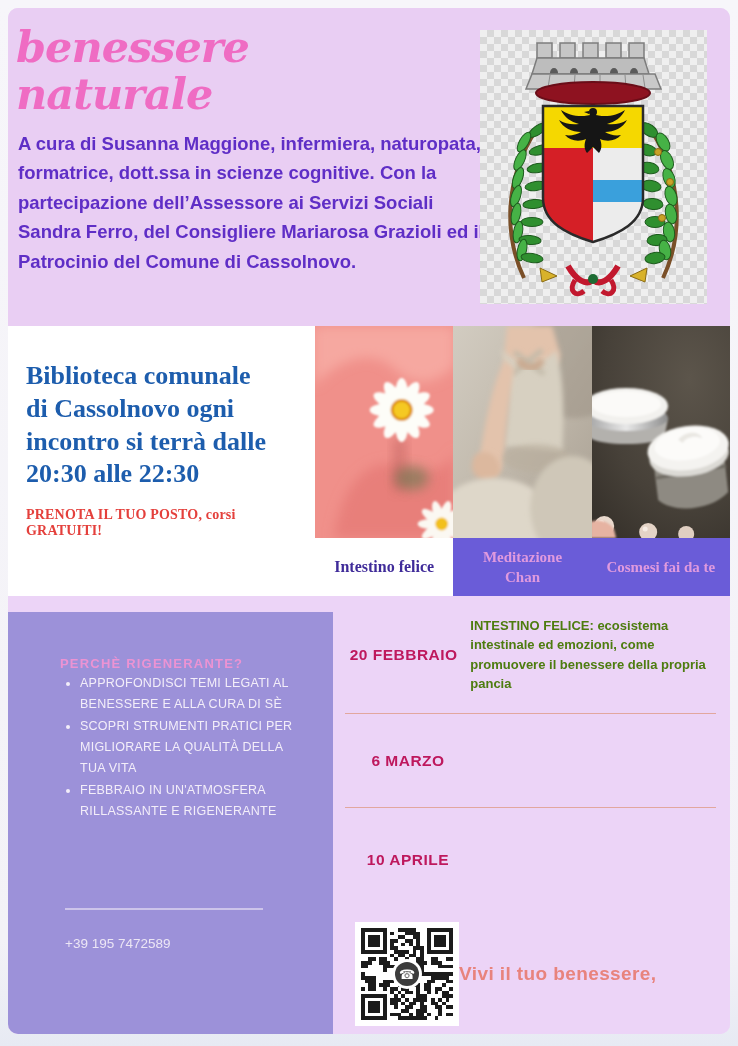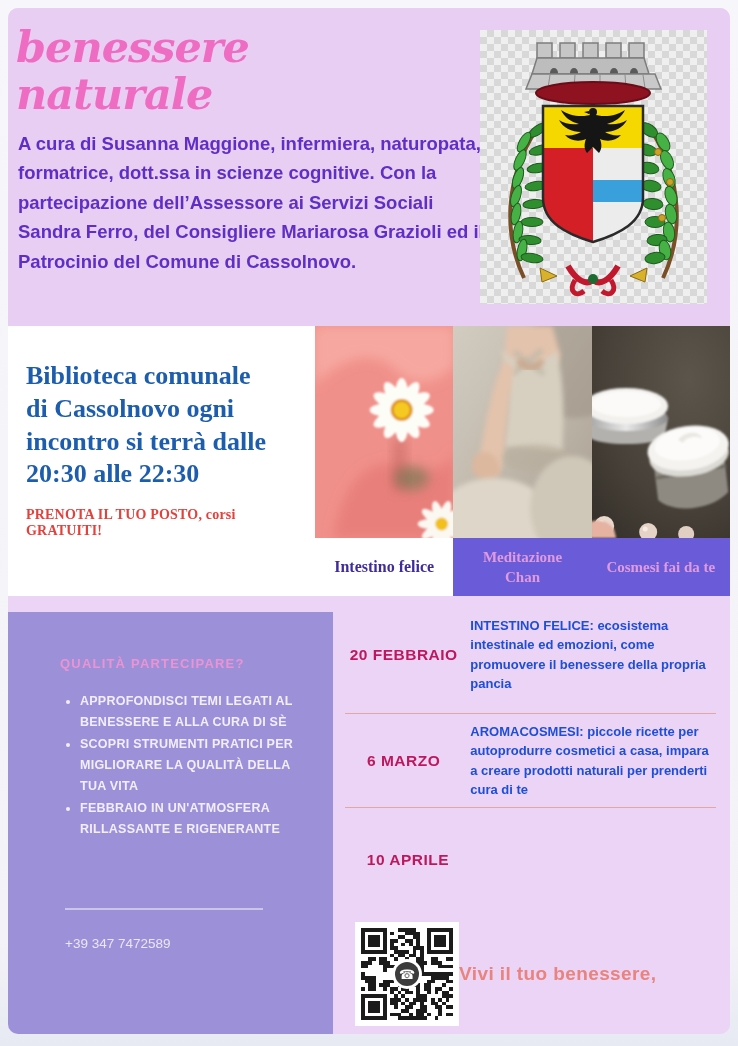--- a/index.html
+++ b/index.html
@@ -29,35 +29,35 @@
   .photo{height:212px;overflow:hidden;position:relative;}
   .photo svg{width:100%;height:100%;display:block;}
   .tab{height:58px;display:flex;align-items:center;justify-content:center;text-align:center;
     background:#6a5cd8;color:#e09ade;font-size:15px;font-weight:600;line-height:1.35;padding:0 12px;box-sizing:border-box;}
   .tab.active{background:#ffffff;color:#3f2b99;font-weight:700;font-size:16px;}
 
   
   .bottom{position:absolute;left:0;top:588px;width:722px;height:438px;background:#ecd4f7;}
   .sidebar{position:absolute;left:0;top:16px;width:325px;height:422px;background:#9c91d9;box-sizing:border-box;}
   .why-heading{margin:44px 0 0 52px;font-size:13px;font-weight:bold;color:#ec93d3;letter-spacing:1.2px;}
-  .why-list{margin:20px 0 0 56px;padding-left:16px;width:226px;color:#f3eef9;font-size:12.5px;font-weight:700;
+  .why-list{margin:2px 0 0 56px;padding-left:16px;width:226px;color:#f3eef9;font-size:12.5px;font-weight:400;
     line-height:1.65;letter-spacing:.25px;}
   .why-list li{margin-bottom:2px;}
   .sidebar-divider{position:absolute;left:57px;top:296px;width:198px;height:0;border-top:2px solid #cdc4ea;}
   .contact{position:absolute;left:57px;top:320px;width:215px;color:#ece6f5;font-size:13.5px;font-weight:500;line-height:1.85;}
   .contact .phone{display:block;}
 
   
   .schedule{position:absolute;left:325px;top:0;width:397px;height:438px;box-sizing:border-box;}
   .sched-row{display:flex;align-items:center;box-sizing:border-box;margin:0 14px 0 12px;}
   .sched-row.r1{height:118px;border-bottom:1px solid #e2a79e;}
   .sched-row.r2{height:94px;border-bottom:1px solid #e2a79e;}
   .sched-row.r3{height:104px;}
   .sched-date{width:126px;text-align:center;font-size:15.5px;font-weight:bold;color:#be185d;letter-spacing:.5px;}
-  .sched-desc{width:264px;margin-left:8px;font-size:13px;font-weight:bold;color:#1d4ed8;line-height:1.5;}
+  .sched-desc{width:264px;margin-left:8px;font-size:13px;font-weight:bold;color:#4d7c0f;line-height:1.5;}
 
   
   .sched-footer{display:flex;align-items:center;margin:10px 0 0 22px;}
   .qr-box{position:relative;width:104px;height:104px;background:#ffffff;box-sizing:border-box;padding:6px;}
   .qr-grid{position:relative;width:92px;height:92px;display:grid;grid-template-columns:repeat(25,1fr);grid-template-rows:repeat(25,1fr);}
   .qr-grid .m{background:#1b1b1b;}
   .finder{position:absolute;width:18px;height:18px;border:4px solid #1b1b1b;background:#fff;}
   .finder::after{content:"";position:absolute;left:3px;top:3px;width:12px;height:12px;background:#1b1b1b;}
   .f-tl{left:6px;top:6px;} .f-tr{right:6px;top:6px;} .f-bl{left:6px;bottom:6px;}
   .qr-center{position:absolute;left:50%;top:50%;transform:translate(-50%,-50%);width:30px;height:30px;
@@ -310,40 +310,39 @@
             </svg>
           </div>
           <div class="tab">Cosmesi fai da te</div>
         </div>
       </div>
     </div>
 
     <div class="bottom">
 
       <div class="sidebar">
-        <div class="why-heading">QUALITÀ PARTECIPARE?</div>
+        <div class="why-heading">PERCHÈ RIGENERANTE?</div>
         <ul class="why-list">
           <li>APPROFONDISCI TEMI LEGATI AL BENESSERE E ALLA CURA DI SÈ</li>
           <li>SCOPRI STRUMENTI PRATICI PER MIGLIORARE LA QUALITÀ DELLA TUA VITA</li>
           <li>FEBBRAIO IN UN'ATMOSFERA RILLASSANTE E RIGENERANTE</li>
         </ul>
         <div class="sidebar-divider"></div>
         <div class="contact">
-          <span class="phone">+39 347 7472589</span>
+          <span class="phone">+39 195 7472589</span>
         </div>
       </div>
 
       <div class="schedule">
         <div class="sched-row r1">
           <div class="sched-date">20 FEBBRAIO</div>
           <div class="sched-desc">INTESTINO FELICE: ecosistema intestinale ed emozioni, come promuovere il benessere della propria pancia</div>
         </div>
         <div class="sched-row r2">
           <div class="sched-date">6 MARZO</div>
-          <div class="sched-desc">AROMACOSMESI: piccole ricette per autoprodurre cosmetici a casa, impara a creare prodotti naturali per prenderti cura di te</div>
         </div>
         <div class="sched-row r3">
           <div class="sched-date">10 APRILE</div>
         </div>
 
         <div class="sched-footer">
           <div class="qr-box">
             <div class="qr-grid">
                 <div></div>
                 <div></div>

